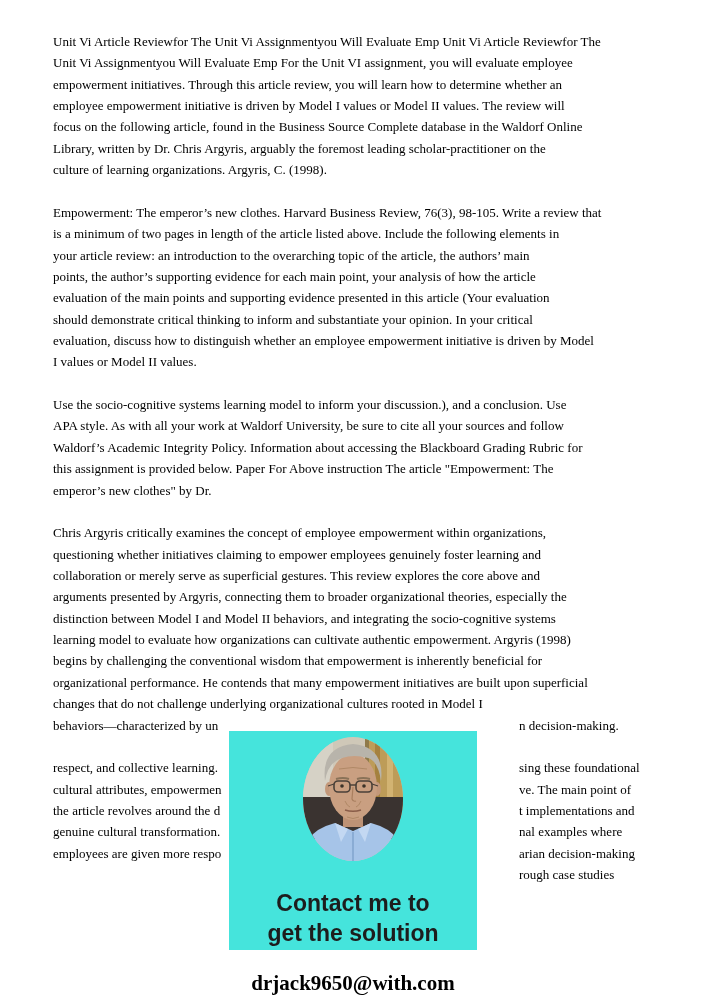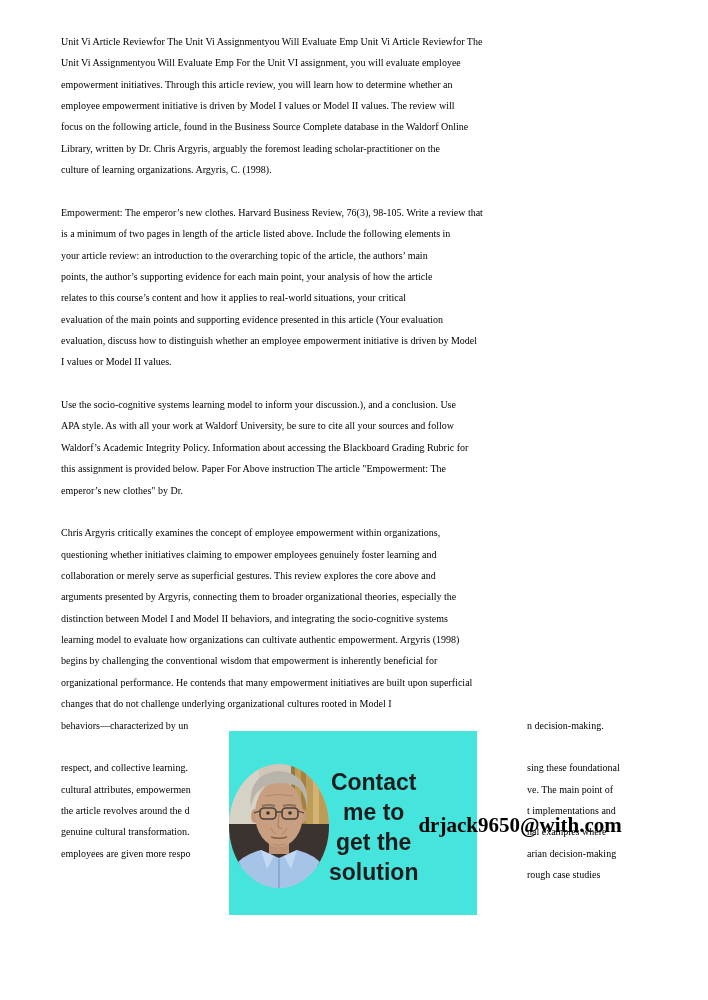--- a/index.html
+++ b/index.html
@@ -2,31 +2,32 @@
 <html><head>
 <meta charset="utf-8">
 <style>
   html, body { margin:0; padding:0; background:#ffffff; }
   .page {
     position:relative; width:708px; height:1000px;
     background:#ffffff; overflow:hidden;
     font-family:"Liberation Serif", serif; color:#000;
   }
   .doc {
-    position:absolute; left:61px; top:31px; width:620px;
-    font-size:10px; line-height:21.37px; color:#000;
+    position:absolute; left:53px; top:31px; width:620px;
+    font-size:13px; line-height:21.37px; color:#000;
   }
   .para { margin:0 0 21.37px 0; }
   .line { white-space:nowrap; height:21.37px; }
   .line.split { position:relative; }
   .line.split .right { position:absolute; left:430px; top:0; white-space:nowrap;padding-left:36px; }
   .promo {
-    position:absolute; left:229px; top:731px; width:248px; height:184px;
-    display:flex; flex-direction:row; align-items:center;
+    position:absolute; left:229px; top:731px; width:248px; height:219px;
+    display:flex; flex-direction:column; align-items:center;
     box-sizing:border-box;
+    gap:19px;
   }
   .photo { margin-top:6px; width:100px; height:124px; }
   .photo svg { display:block; width:100px; height:124px; }
   .promo-title {
     margin-top:8px; text-align:center;
     font-family:"Liberation Sans", sans-serif; font-weight:700;
     font-size:23px; line-height:30px; color:#1d1d1d;
   }
   .promo-email {
     margin-top:4px;
@@ -47,22 +48,22 @@
         <div class="line">employee empowerment initiative is driven by Model I values or Model II values. The review will</div>
         <div class="line">focus on the following article, found in the Business Source Complete database in the Waldorf Online</div>
         <div class="line">Library, written by Dr. Chris Argyris, arguably the foremost leading scholar-practitioner on the</div>
         <div class="line">culture of learning organizations. Argyris, C. (1998).</div>
       </div>
       <div class="para">
         <div class="line">Empowerment: The emperor’s new clothes. Harvard Business Review, 76(3), 98-105. Write a review that</div>
         <div class="line">is a minimum of two pages in length of the article listed above. Include the following elements in</div>
         <div class="line">your article review: an introduction to the overarching topic of the article, the authors’ main</div>
         <div class="line">points, the author’s supporting evidence for each main point, your analysis of how the article</div>
-        <div class="line">relates to this course’s content and how it applies to real-world situations, your critical</div>
         <div class="line">evaluation of the main points and supporting evidence presented in this article (Your evaluation</div>
+        <div class="line">should demonstrate critical thinking to inform and substantiate your opinion. In your critical</div>
         <div class="line">evaluation, discuss how to distinguish whether an employee empowerment initiative is driven by Model</div>
         <div class="line">I values or Model II values.</div>
       </div>
       <div class="para">
         <div class="line">Use the socio-cognitive systems learning model to inform your discussion.), and a conclusion. Use</div>
         <div class="line">APA style. As with all your work at Waldorf University, be sure to cite all your sources and follow</div>
         <div class="line">Waldorf’s Academic Integrity Policy. Information about accessing the Blackboard Grading Rubric for</div>
         <div class="line">this assignment is provided below. Paper For Above instruction The article "Empowerment: The</div>
         <div class="line">emperor’s new clothes" by Dr.</div>
       </div>

